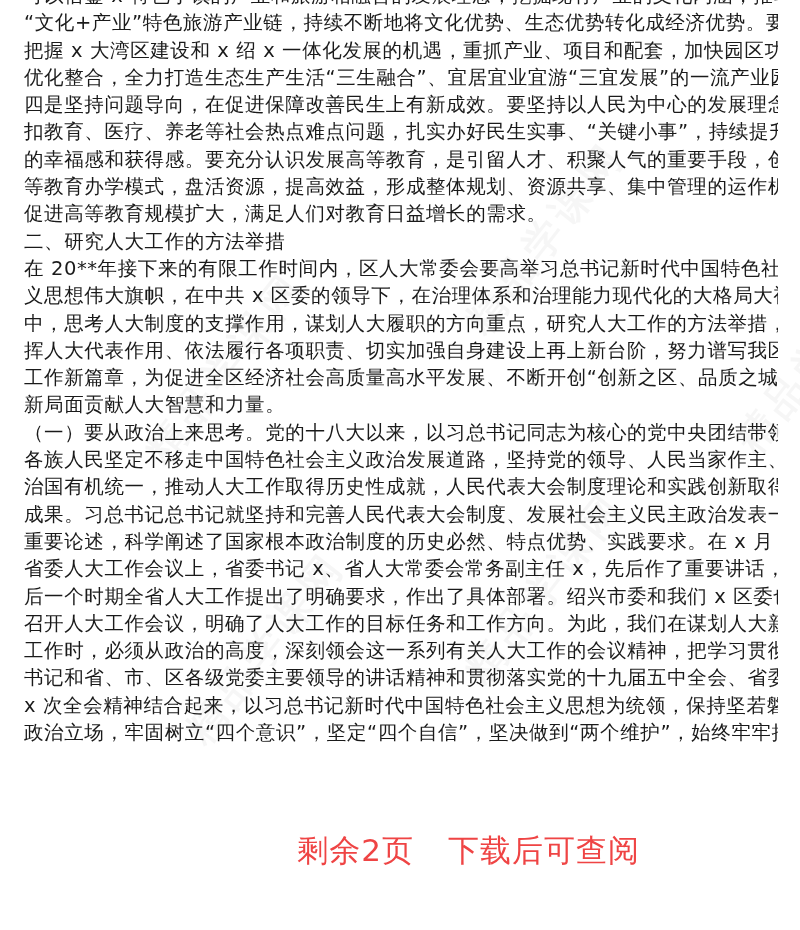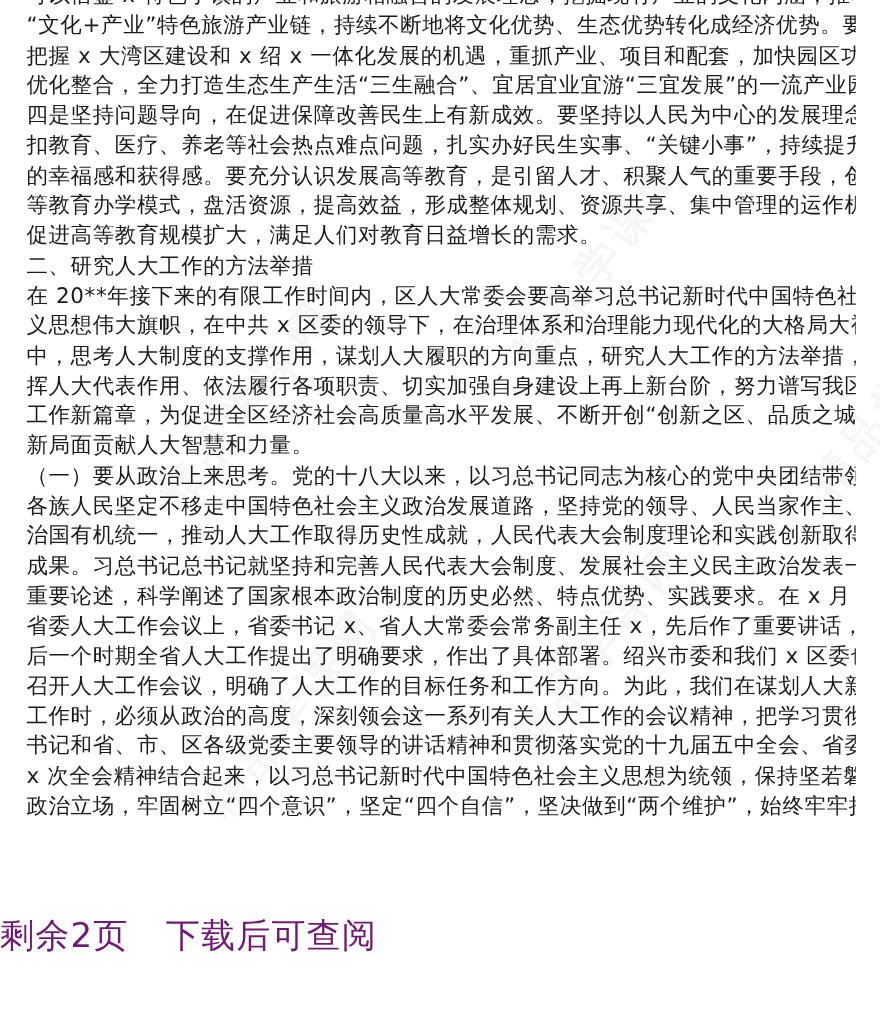--- a/index.html
+++ b/index.html
@@ -58,23 +58,23 @@
     transform: rotate(-52deg);
     white-space: nowrap;
     font-weight: bold;
     letter-spacing: 6px;
   }
   .remaining-banner {
     position: absolute;
     left: 0;
     top: 830px;
     width: 640px;
-    text-align: left;
+    text-align: right;
     font-size: 31px;
-    color: #701a75;
+    color: #ef4444;
     letter-spacing: 1px;
   }
   .remaining-banner .gap {
     display: inline-block;
     width: 34px;
   }
 </style>
 </head>
 <body>
 

